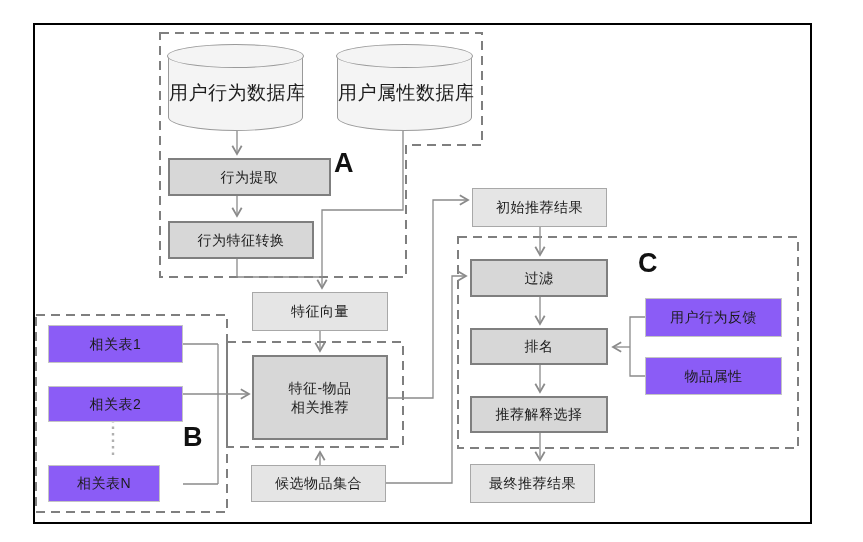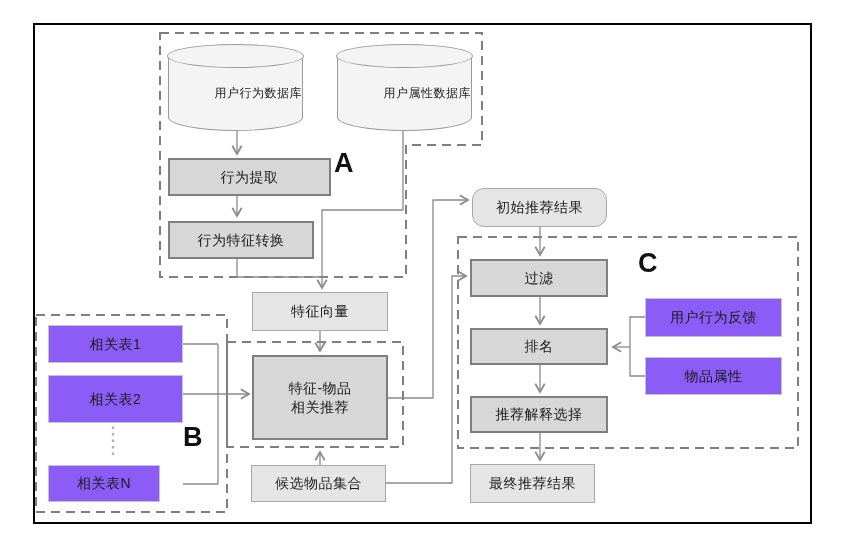--- a/index.html
+++ b/index.html
@@ -16,22 +16,22 @@
     position:absolute;display:flex;align-items:center;justify-content:center;
     flex-direction:column;text-align:center;font-size:14px;color:#1c1c1c;
     white-space:nowrap;box-sizing:border-box;line-height:19px;letter-spacing:0.5px;
   }
   .dark{background:#d7d7d7;border:2px solid #7f7f7f;}
   .mid{background:#e5e5e5;border:1.5px solid #a8a8a8;}
   .light{background:#8b5cf6;border:1.5px solid #c4c4c4;}
   .cylinder{
     position:absolute;background:#f4f4f4;border:1.6px solid #9a9a9a;
     border-radius:50% / 16%;box-sizing:border-box;
-    display:flex;align-items:center;justify-content:flex-end;
-    font-size:12px;color:#1c1c1c;white-space:nowrap;letter-spacing:0.5px;
+    display:flex;align-items:center;justify-content:flex-start;
+    font-size:19px;color:#1c1c1c;white-space:nowrap;letter-spacing:0.5px;
   }
   .cylinder::before{
     content:"";position:absolute;left:-1.6px;right:-1.6px;top:-1.6px;height:24px;
     border:1.6px solid #9a9a9a;border-radius:50%;background:#f4f4f4;box-sizing:border-box;
   }
   .cylinder span{position:relative;top:5px;}
   .section-label{
     position:absolute;font-size:27px;font-weight:bold;color:#111;
     font-family:"Liberation Sans","DejaVu Sans",sans-serif;
   }
@@ -101,28 +101,28 @@
     <span>特征-物品</span>
     <span>相关推荐</span>
   </div>
   <div class="node mid" style="left:251px;top:465px;width:135px;height:37px;">
     <span>候选物品集合</span>
   </div>
 
   <div class="node light" style="left:48px;top:325px;width:135px;height:38px;">
     <span>相关表1</span>
   </div>
-  <div class="node light" style="left:48px;top:375px;width:135px;height:48px;">
+  <div class="node light" style="left:48px;top:386px;width:135px;height:36px;">
     <span>相关表2</span>
   </div>
   <div class="node light" style="left:48px;top:465px;width:112px;height:37px;">
     <span>相关表N</span>
   </div>
 
-  <div class="node mid" style="left:472px;top:188px;width:135px;height:39px;border-radius:12px;">
+  <div class="node mid" style="left:472px;top:188px;width:135px;height:39px;">
     <span>初始推荐结果</span>
   </div>
   <div class="node dark" style="left:470px;top:259px;width:138px;height:38px;">
     <span>过滤</span>
   </div>
   <div class="node dark" style="left:470px;top:328px;width:138px;height:37px;">
     <span>排名</span>
   </div>
   <div class="node dark" style="left:470px;top:396px;width:138px;height:37px;">
     <span>推荐解释选择</span>

